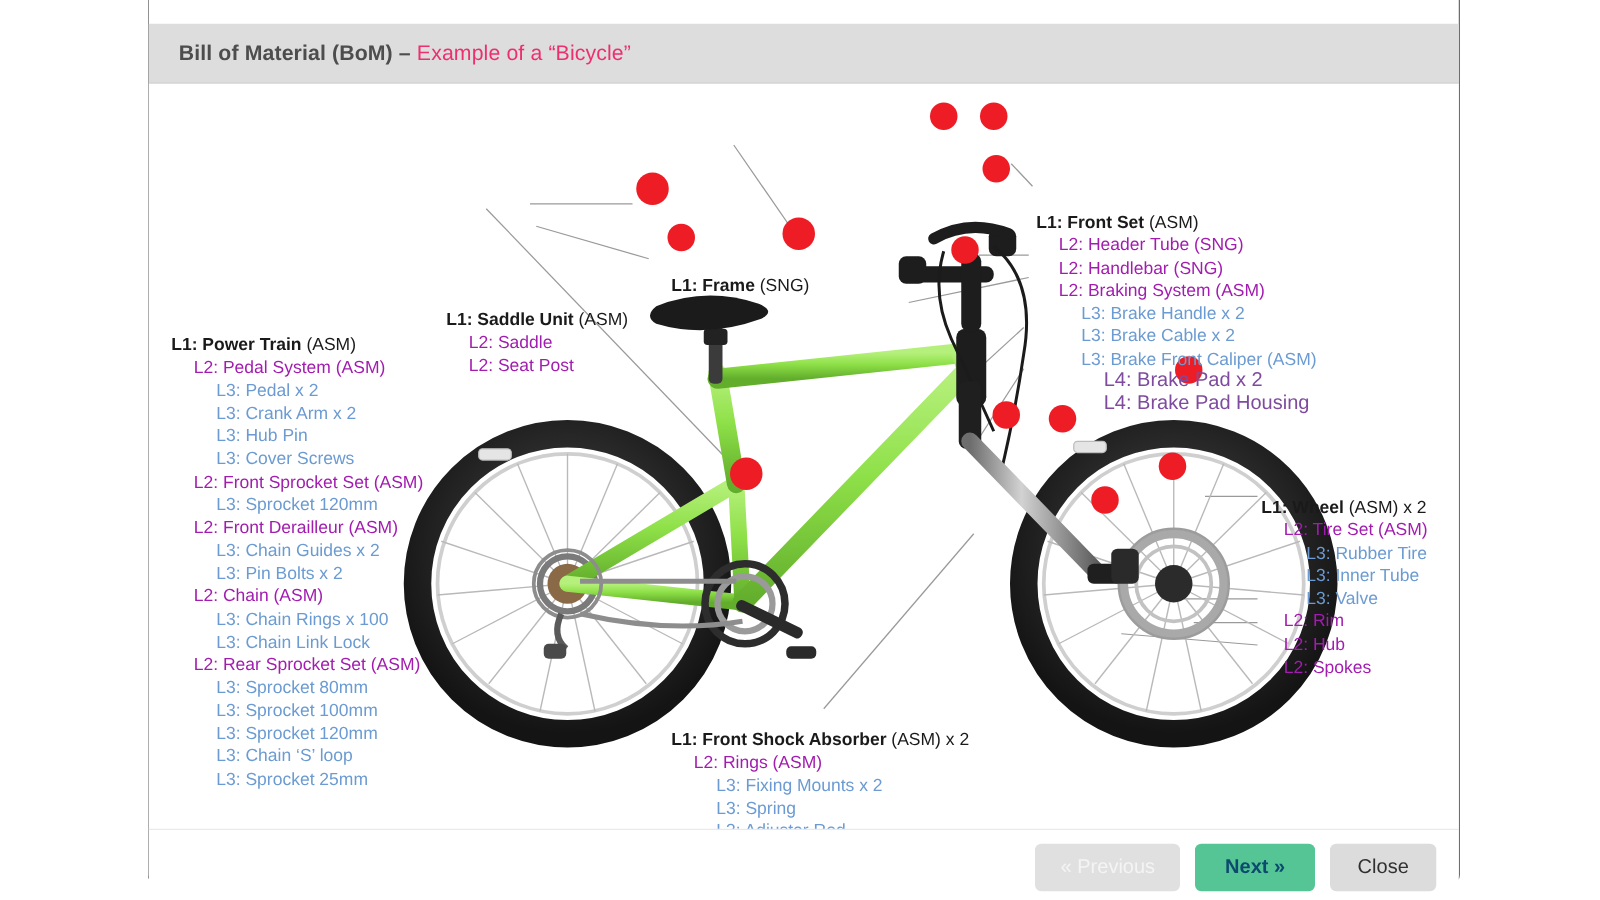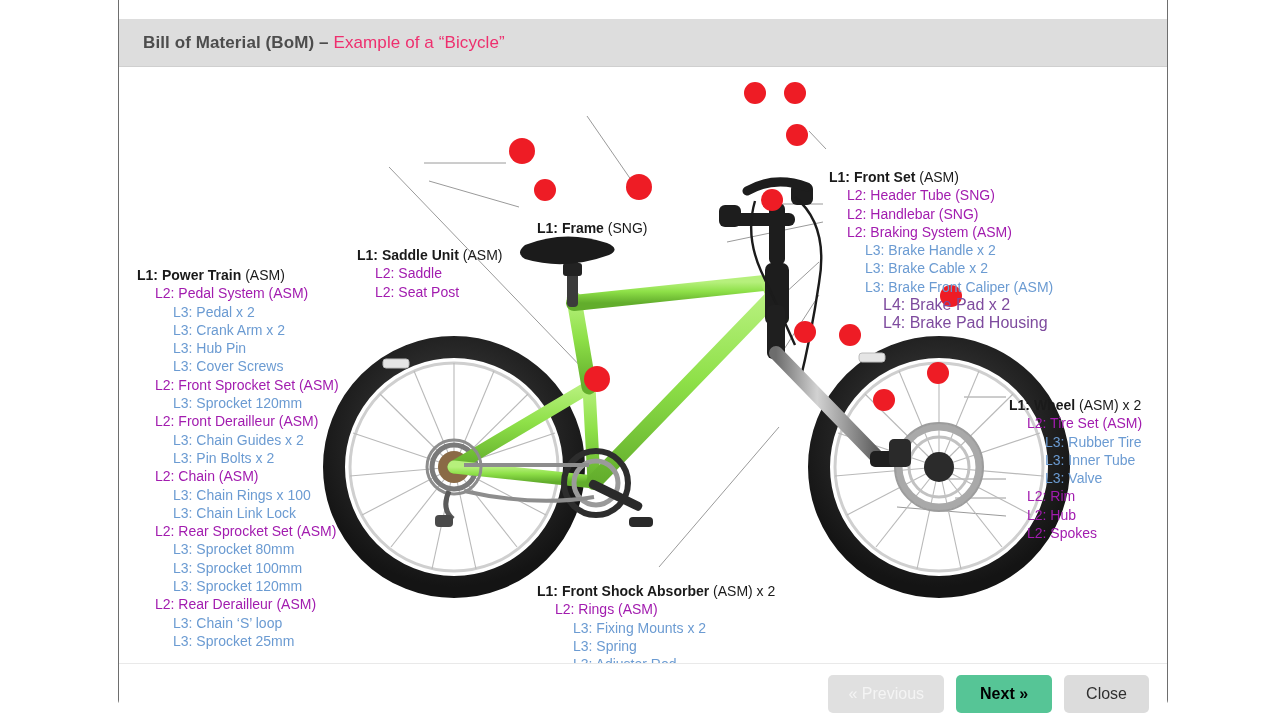--- a/index.html
+++ b/index.html
@@ -31,21 +31,21 @@
   }
   .modal-footer{
     height:60px;display:flex;align-items:center;justify-content:flex-end;
     padding-right:18px;gap:12px;background:#ffffff;box-sizing:border-box;
   }
   .btn{
     border:none;border-radius:5px;font-size:16px;cursor:pointer;
     font-family:"Liberation Sans", sans-serif;padding:11px 20px;line-height:1;
   }
   .btn-prev{background:#e0e0e0;color:#f4f4f4;}
-  .btn-next{background:#56c596;color:#000000;font-weight:bold;padding:11px 24px;}
+  .btn-next{background:#56c596;color:#0c4a6e;font-weight:bold;padding:11px 24px;}
   .btn-close{background:#dcdcdc;color:#303030;padding:11px 22px;}
 
   
   .canvas{position:absolute;left:0;top:0;width:1048px;height:597px;}
   .canvas svg{position:absolute;left:0;top:0;width:1048px;height:597px;}
 
   
   .lbl{position:absolute;white-space:nowrap;line-height:18.3px;}
   .lbl div{white-space:nowrap;}
   .l1{font-size:14px;font-weight:bold;color:#1a1a1a;}
@@ -243,21 +243,20 @@
           <div class="l2">L2: Front Derailleur (ASM)</div>
           <div class="l3">L3: Chain Guides x 2</div>
           <div class="l3">L3: Pin Bolts x 2</div>
           <div class="l2">L2: Chain (ASM)</div>
           <div class="l3">L3: Chain Rings x 100</div>
           <div class="l3">L3: Chain Link Lock</div>
           <div class="l2">L2: Rear Sprocket Set (ASM)</div>
           <div class="l3">L3: Sprocket 80mm</div>
           <div class="l3">L3: Sprocket 100mm</div>
           <div class="l3">L3: Sprocket 120mm</div>
-          <div class="l2">L2: Rear Derailleur (ASM)</div>
           <div class="l3">L3: Chain ‘S’ loop</div>
           <div class="l3">L3: Sprocket 25mm</div>
         </div>
 
         <div class="lbl" style="left:238px;top:179px;">
           <div class="l1"><span>L1: Saddle Unit </span><span class="sfx">(ASM)</span></div>
           <div class="l2">L2: Saddle</div>
           <div class="l2">L2: Seat Post</div>
         </div>
 

